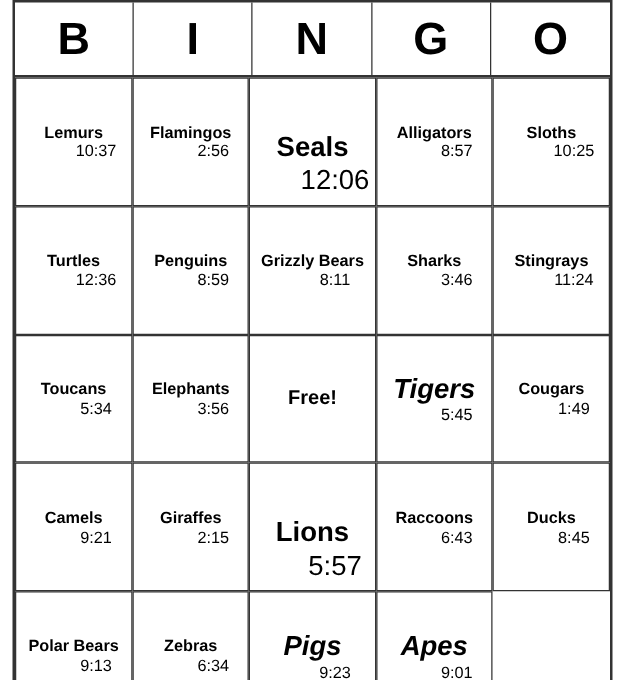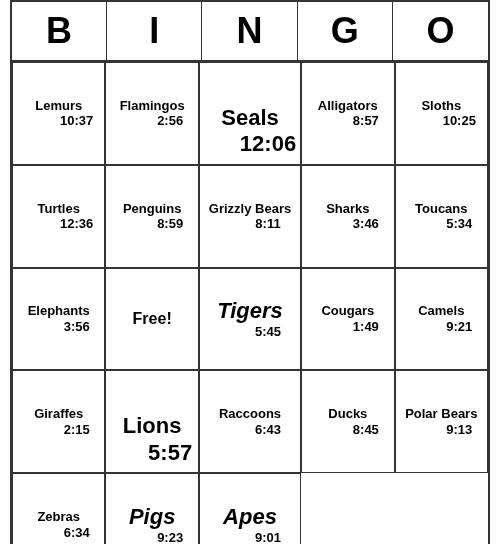--- a/index.html
+++ b/index.html
@@ -44,21 +44,21 @@
       justify-content: center;
       align-items: center;
     }
     .cell-name {
       font-size: 13px;
       font-weight: bold;
       line-height: 1.2;
     }
     .cell-time {
       font-size: 13px;
-      font-weight: bold;
+      font-weight: normal;
       line-height: 1.2;
       margin-left: 36px;
     }
     .cell-large .cell-name {
       font-size: 22px;
       margin-top: 36px;
     }
     .cell-large .cell-time {
       font-size: 22px;
     }
@@ -116,20 +116,24 @@
       </div>
       <div class="bingo-cell">
         <span class="cell-name">Grizzly Bears</span>
         <span class="cell-time">8:11</span>
       </div>
       <div class="bingo-cell">
         <span class="cell-name">Sharks</span>
         <span class="cell-time">3:46</span>
       </div>
       <div class="bingo-cell">
+        <span class="cell-name">Stingrays</span>
+        <span class="cell-time">11:24</span>
+      </div>
+      <div class="bingo-cell">
         <span class="cell-name">Toucans</span>
         <span class="cell-time">5:34</span>
       </div>
       <div class="bingo-cell">
         <span class="cell-name">Elephants</span>
         <span class="cell-time">3:56</span>
       </div>
       <div class="bingo-cell free-cell">
         <span style="font-size:16px;font-weight:bold;">Free!</span>
       </div>

